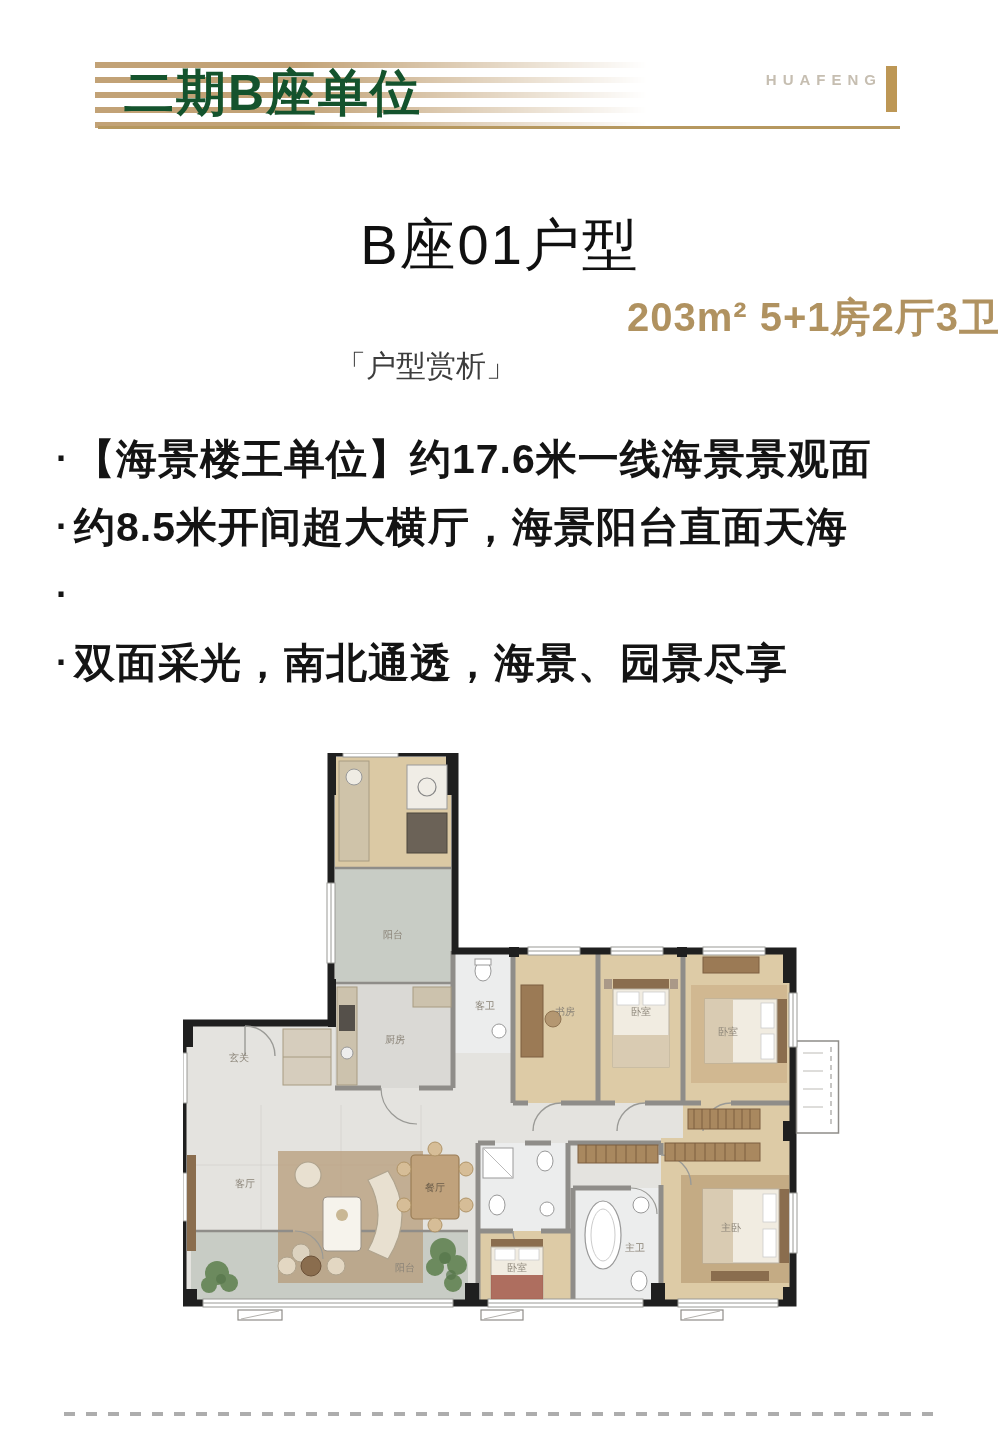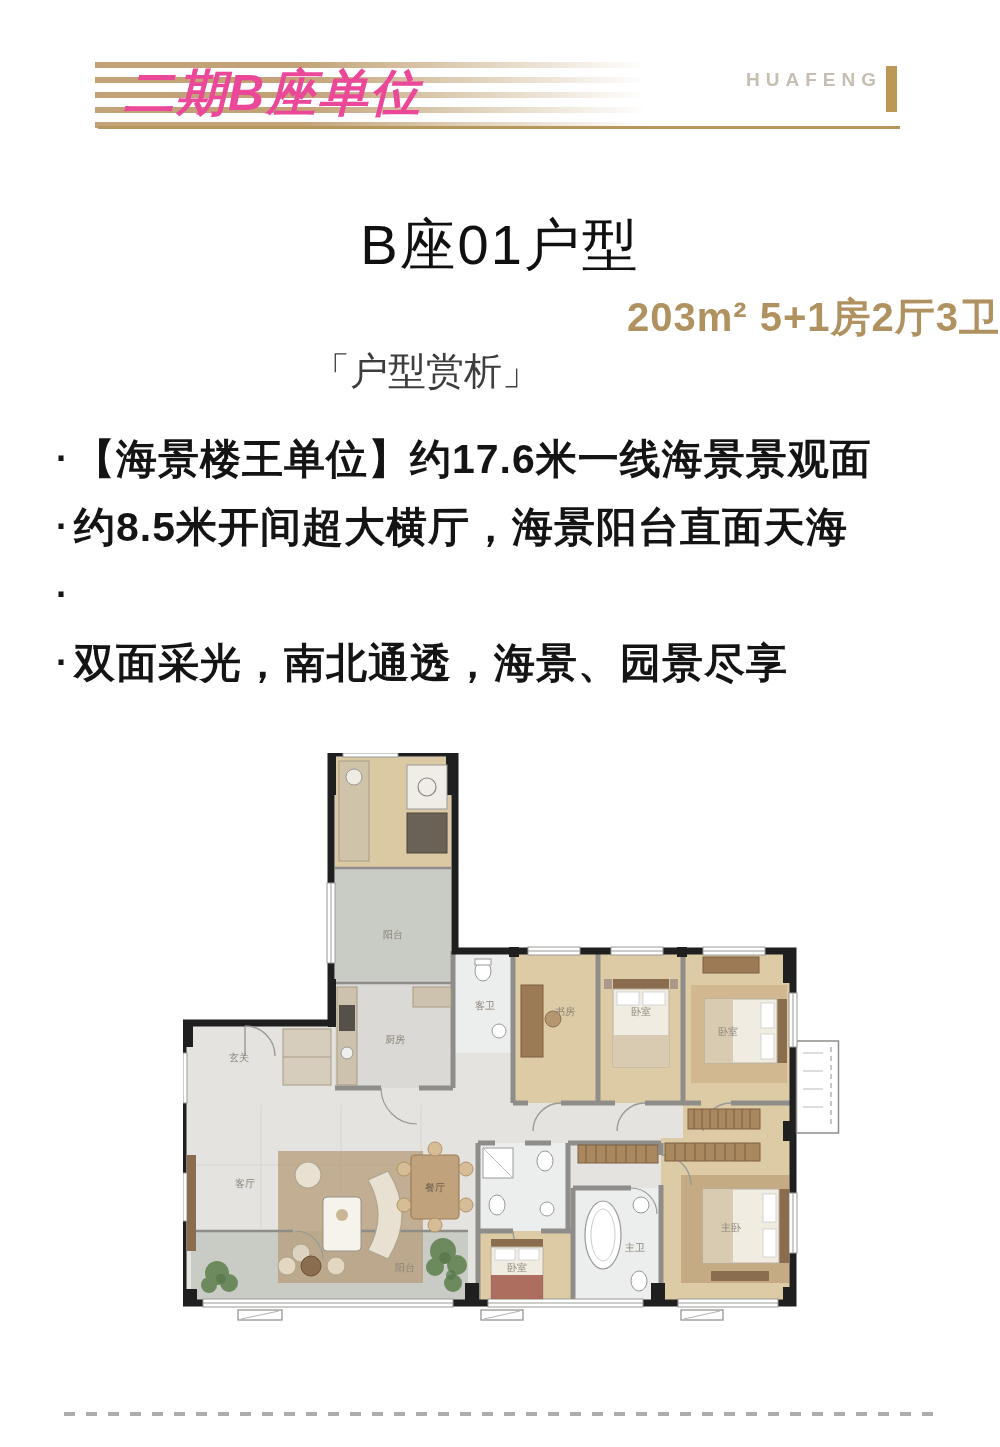--- a/index.html
+++ b/index.html
@@ -9,32 +9,32 @@
   }
   .abs{position:absolute;}
   
   .header-stripes{
     left:95px;top:62px;width:575px;height:70px;
     background:repeating-linear-gradient(to bottom,#c2a276 0 6px,transparent 6px 15px);
     -webkit-mask:linear-gradient(to right,#000 35%,transparent 96%);
     mask:linear-gradient(to right,#000 35%,transparent 96%);
   }
   .header-title{
-    left:124px;top:60px;font-size:50px;font-weight:700;color:#ec4899;letter-spacing:2px;font-style:italic;
+    left:124px;top:60px;font-size:50px;font-weight:700;color:#14532d;letter-spacing:2px;
   }
   .brand{
-    top:64px;right:118px;text-align:left;color:#c6beb1;font-size:19px;
+    top:64px;right:118px;text-align:left;color:#c6beb1;font-size:15px;
     letter-spacing:6px;line-height:31px;font-weight:600;
   }
   .gold-bar{left:886px;top:66px;width:11px;height:46px;background:#bd9755;}
   .gold-line{left:98px;top:126px;width:802px;height:3px;background:#b6985f;}
   
   .unit-title{left:0;top:208px;width:1000px;text-align:center;font-size:56px;font-weight:400;color:#101010;letter-spacing:2px;}
   .unit-spec{left:0;top:290px;width:1000px;text-align:right;font-size:40px;font-weight:700;color:#b09260;letter-spacing:1px;}
-  .section-label{left:0;top:346px;width:852px;text-align:center;font-size:38px;color:#3d3d3d;}
+  .section-label{left:0;top:346px;width:852px;text-align:center;font-size:30px;color:#3d3d3d;}
   
   .features{left:56px;top:425px;width:900px;}
   .feature-line{display:flex;align-items:center;height:68px;}
   .feature-line .bullet{font-size:36px;font-weight:700;margin-right:6px;line-height:1;}
   .feature-line .txt{font-size:41px;font-weight:600;letter-spacing:1px;white-space:nowrap;}
   
   .plan{left:183px;top:753px;}
   .plan text{font-family:"Liberation Sans","DejaVu Sans",sans-serif;}
   
   .dashed-divider{

